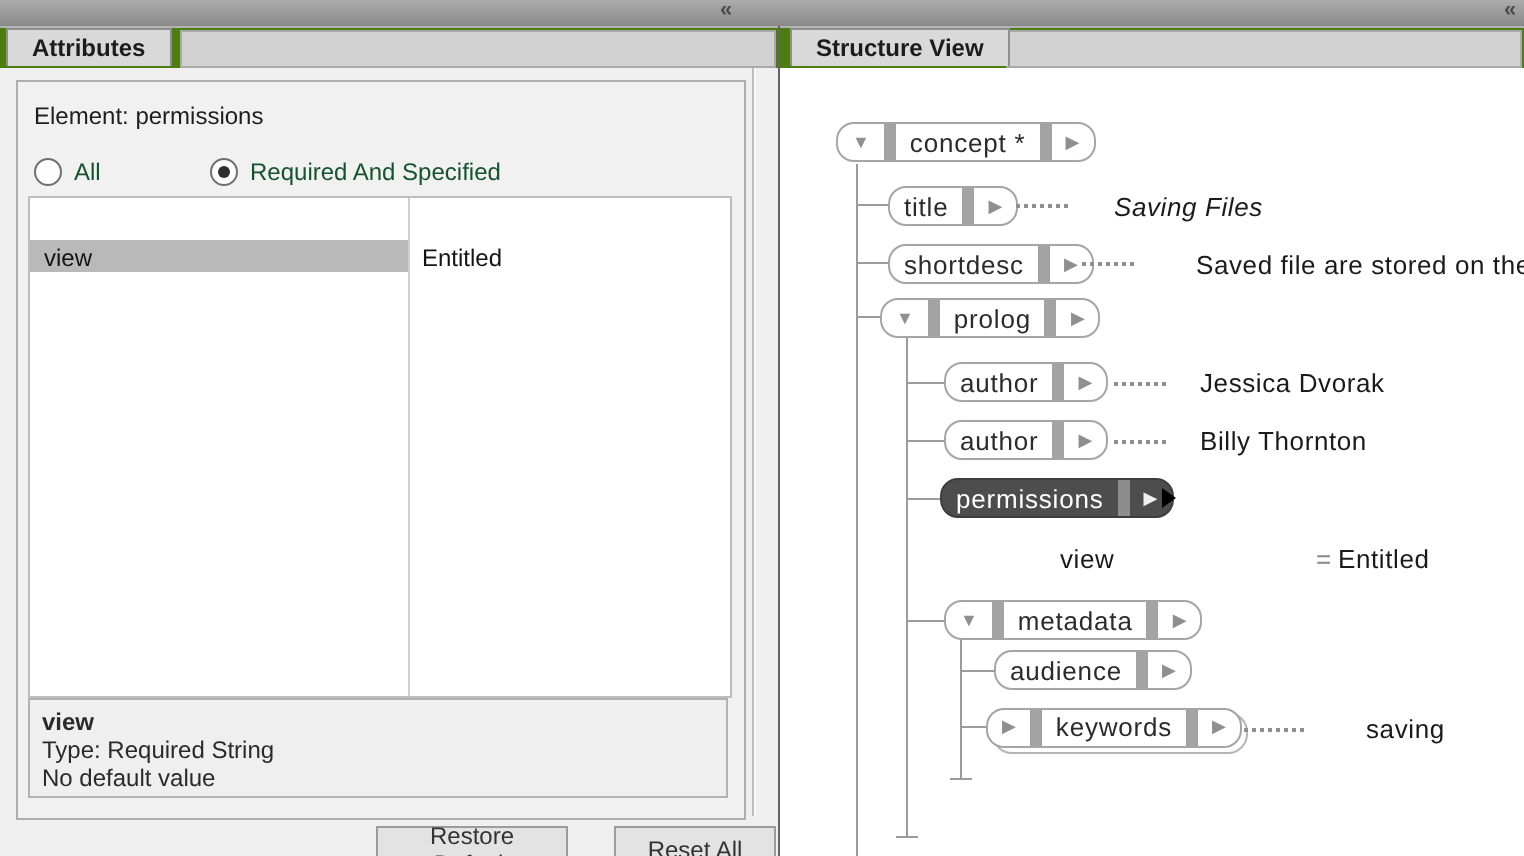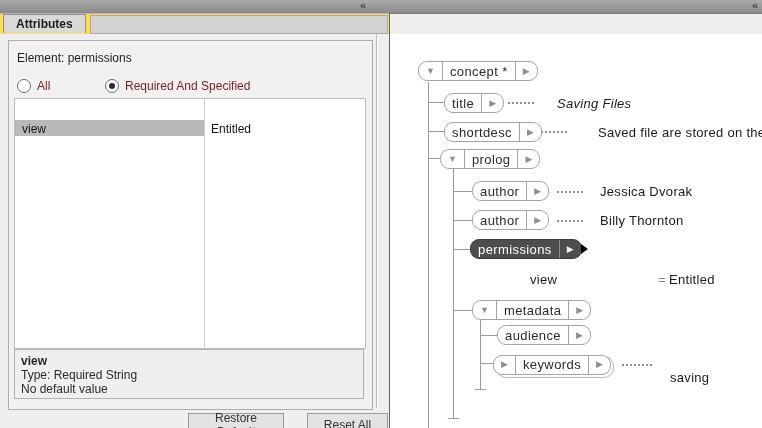--- a/index.html
+++ b/index.html
@@ -4,41 +4,41 @@
 <style>
   html,body{margin:0;padding:0;}
   #app{position:relative;width:762px;height:428px;overflow:hidden;
        font-family:"Liberation Sans","DejaVu Sans",sans-serif;background:#efefef;}
   
   .topbar{position:absolute;left:0;top:0;width:762px;height:13px;
           background:linear-gradient(#ababab,#8a8a8a);border-bottom:1px solid #7c7c7c;}
   .collapse{position:absolute;top:-1px;font-size:11px;font-weight:bold;color:#4a4a4a;
             line-height:13px;cursor:default;}
   
-  .tabstrip{position:absolute;top:13px;height:21px;background:#fde047;
+  .tabstrip{position:absolute;top:13px;height:21px;background:#4d7c0f;
             border-bottom:1px solid #979797;box-shadow:inset 0 1px 0 #b3b3b3;}
   .tab{position:absolute;top:1px;height:19px;background:#d9d9d9;
        border:1px solid #8f8f8f;border-bottom:none;
        font-size:12px;font-weight:bold;color:#1c1c1c;
        display:flex;align-items:center;padding:0 12px;box-sizing:border-box;}
   .tabwell{position:absolute;top:2px;height:17px;background:#d2d2d2;
            border:1px solid #a9a9a9;}
   
   .lpanel{position:absolute;left:0;top:34px;width:389px;height:292px;background:#efefef;}
   .edgeline{position:absolute;left:376px;top:34px;width:1px;height:374px;background:#bdbdbd;
             box-shadow:1px 0 0 #fafafa;}
   .groupbox{position:absolute;left:8px;top:6px;width:363px;height:368px;
             border:1px solid #aeaeae;background:#f1f1f1;}
   .eltlabel{position:absolute;left:8px;top:10px;font-size:12px;color:#1e1e1e;}
   .radiorow{position:absolute;left:8px;top:38px;display:flex;align-items:center;gap:6px;}
   .radio{width:12px;height:12px;border-radius:50%;border:1px solid #707070;background:#fdfdfd;
          position:relative;flex:none;}
   .radio.sel::after{content:"";position:absolute;left:3px;top:3px;width:6px;height:6px;
          border-radius:50%;background:#2e2e2e;}
-  .radiolabel{font-size:12px;color:#7f1d1d;}
+  .radiolabel{font-size:12px;color:#14532d;}
   
   .attrtable{position:absolute;left:5px;top:57px;width:350px;height:249px;
              border:1px solid #bdbdbd;background:#fff;}
   .thead{position:absolute;left:0;top:0;width:100%;height:21px;background:#f1f1f1;
          border-bottom:1px solid #9f9f9f;box-sizing:border-box;}
   .th{position:absolute;top:4px;font-size:12px;color:#1e1e1e;}
   .coldiv{position:absolute;left:189px;top:0;width:1px;height:100%;background:#cfcfcf;}
   .rowsel{position:absolute;left:0;top:21px;width:189px;height:16px;background:#b9b9b9;}
   .cell{position:absolute;font-size:12px;color:#141414;}
   
@@ -56,21 +56,21 @@
   
   .vline,.hline,.tick{position:absolute;background:#9b9b9b;}
   .vline{width:1px;}
   .hline{height:1px;}
   .tick{height:1px;}
   
   .bubble{position:absolute;display:inline-flex;align-items:stretch;height:20px;
           border:1px solid #a5a5a5;border-radius:9px;background:#fff;box-sizing:border-box;
           overflow:hidden;}
   .bcell{display:flex;align-items:center;padding:0 7px;}
-  .bcell + .bcell{border-left:1px solid #a3a3a3;}
+  .bcell + .bcell{border-left:6px solid #a3a3a3;}
   .blabel{font-size:13px;color:#2b2b2b;letter-spacing:0.4px;white-space:nowrap;}
   .tri{font-size:9px;color:#8f8f8f;line-height:1;}
   .bubble.sel{background:#4d4d4d;border-color:#3d3d3d;}
   .bubble.sel .blabel{color:#ffffff;}
   .bubble.sel .bcell + .bcell{border-left-color:#8d8d8d;}
   .bubble.sel .tri{color:#efefef;}
   .stackwrap{position:absolute;z-index:0;}
   .stackwrap .bubble{position:relative;z-index:2;}
   .stackwrap::after{content:"";position:absolute;left:3px;top:3px;right:-3px;bottom:-3px;
           border:1px solid #b5b5b5;border-radius:10px;background:#fff;z-index:1;}
@@ -88,20 +88,24 @@
   <div class="topbar">
     <span class="collapse" style="left:360px;">«</span>
     <span class="collapse" style="left:752px;">«</span>
   </div>
 
   <div class="tabstrip" style="left:0;width:389px;">
     <div class="tabwell" style="left:90px;width:296px;"></div>
     <div class="tab" style="left:3px;">Attributes</div>
   </div>
 
+  <div class="tabstrip" style="left:390px;width:372px;">
+    <div class="tabwell" style="left:113px;width:256px;"></div>
+    <div class="tab" style="left:5px;">Structure View</div>
+  </div>
   <div class="sborder"></div>
 
   <div class="lpanel">
     <div class="groupbox">
 
       <div class="eltlabel">Element: permissions</div>
 
       <div class="radiorow" style="left:8px;top:38px;">
         <span class="radio"></span>
         <span class="radiolabel">All</span>
@@ -238,16 +242,16 @@
         <span class="bcell">
             <span class="tri">▶</span>
           </span>
         <span class="bcell blabel">keywords</span>
         <span class="bcell">
             <span class="tri">▶</span>
           </span>
       </div>
     </div>
     <div class="dots" style="left:232px;top:330px;width:30px;"></div>
-    <span class="stext" style="left:280px;top:323px;margin-top:13px;">saving</span>
+    <span class="stext" style="left:293px;top:323px;">saving</span>
 
   </div>
 </div>
 
 </body></html>

